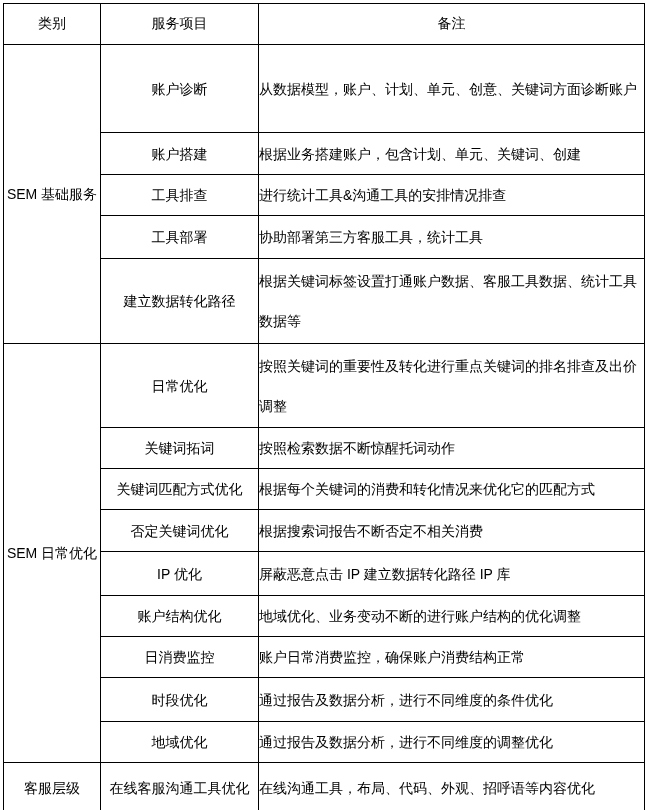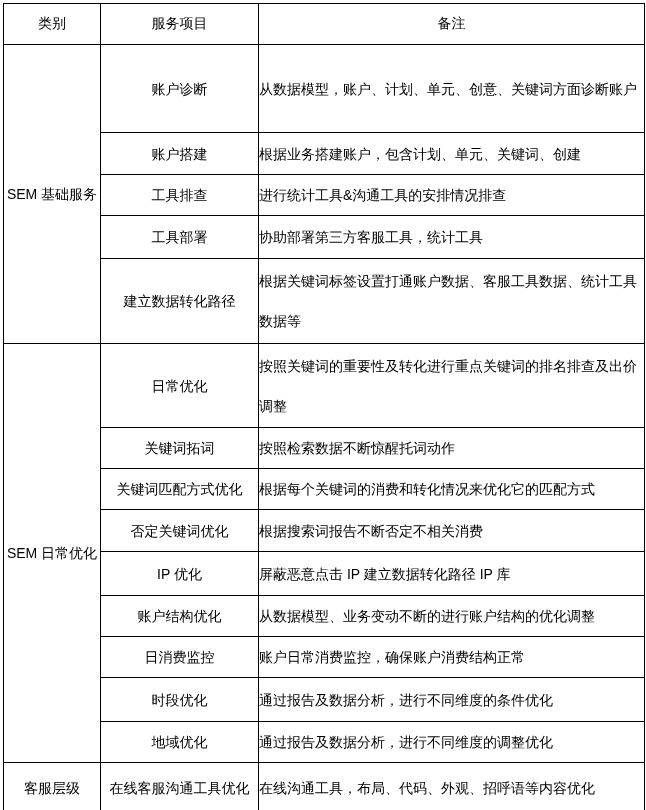--- a/index.html
+++ b/index.html
@@ -113,21 +113,21 @@
     <tr style="height:42px;">
       <td class="svc-item">否定关键词优化</td>
       <td class="remark">根据搜索词报告不断否定不相关消费</td>
     </tr>
     <tr style="height:44px;">
       <td class="svc-item">IP 优化</td>
       <td class="remark">屏蔽恶意点击 IP 建立数据转化路径 IP 库</td>
     </tr>
     <tr style="height:41px;">
       <td class="svc-item">账户结构优化</td>
-      <td class="remark">从数据模型、业务变动不断的进行账户结构的优化调整</td>
+      <td class="remark">地域优化、业务变动不断的进行账户结构的优化调整</td>
     </tr>
     <tr style="height:29px;">
       <td class="svc-item">日消费监控</td>
       <td class="remark">账户日常消费监控，确保账户消费结构正常</td>
     </tr>
     <tr style="height:44px;">
       <td class="svc-item">时段优化</td>
       <td class="remark">通过报告及数据分析，进行不同维度的条件优化</td>
     </tr>
     <tr style="height:40px;">

